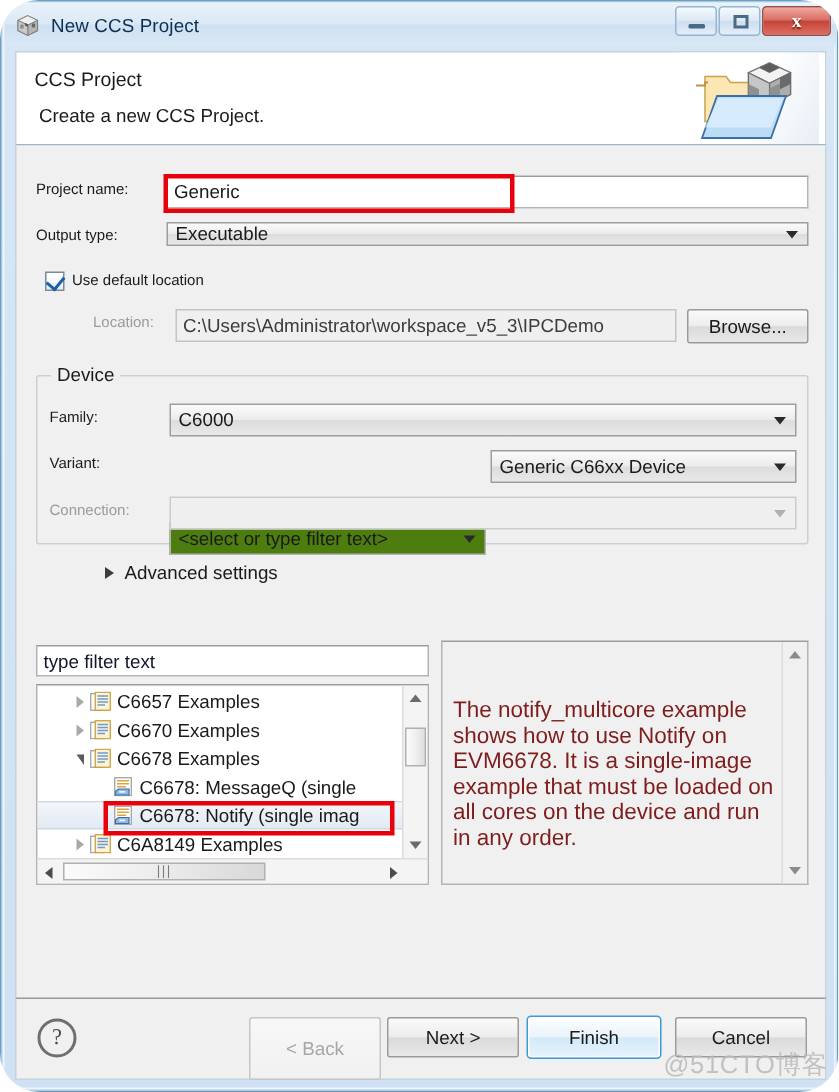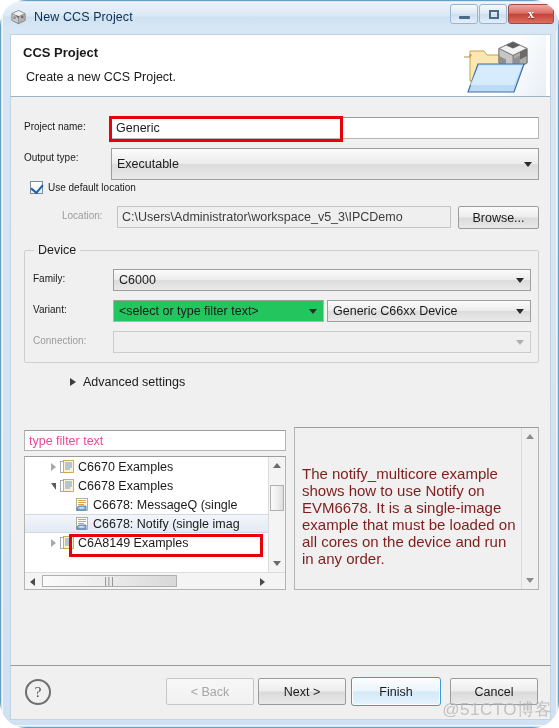--- a/index.html
+++ b/index.html
@@ -127,21 +127,21 @@
     box-sizing: border-box;
     background: #ffffff;
     border: 1px solid #c3d3e0;
     border-bottom: 1px solid #9fb4c6;
     overflow: hidden;
   }
   .header-title {
     position: absolute;
     left: 12px; top: 10px;
     font-size: 13px;
-    font-weight: bold;
+    font-weight: normal;
     color: #1a1a1a;
   }
   .header-sub {
     position: absolute;
     left: 15px; top: 35px;
     font-size: 12.5px;
     color: #1a1a1a;
   }
   .header-img {
     position: absolute;
@@ -183,39 +183,40 @@
     display: flex;
     align-items: center;
     white-space: nowrap;
     overflow: hidden;
   }
   .textfield.greyed {
     background: #efefef;
     color: #3c3c3c;
     border-color: #c4c4c4;
   }
-  .textfield.ph { color: #ec4899; }
+  .textfield.ph { color: #0f172a; }
 
   .combo {
     position: absolute;
     box-sizing: border-box;
     border: 1px solid #9e9e9e;
     background: linear-gradient(to bottom, #fbfbfb 0%, #ececec 48%, #dcdcdc 52%, #e9e9e9 100%);
     font-size: 12.5px;
     color: #1a1a1a;
     padding: 0 18px 0 5px;
     display: flex;
     align-items: center;
     white-space: nowrap;
     overflow: hidden;
   }
   .combo.flat {
-    background: #22c55e;
+    background: #4d7c0f;
     border: 1px solid #b4b4b4;
     border-top-color: #9c9c9c;
+    margin-top: 48px;
   }
   .combo.disabled {
     background: #efefef;
     border-color: #cccccc;
     color: #9b9b9b;
   }
   .combo .arrow {
     position: absolute;
     right: 6px;
     top: 50%;
@@ -541,21 +542,21 @@
         </svg>
       </div>
     </div>
 
     <div class="content">
 
       <div class="lbl" style="left:13px; top:24px;">Project name:</div>
       <div class="textfield" style="left:100px; top:20px; width:428px; height:22px;">Generic</div>
 
       <div class="lbl" style="left:13px; top:55px;">Output type:</div>
-      <div class="combo" style="left:100px; top:51px; width:428px; height:32px;">
+      <div class="combo" style="left:100px; top:51px; width:428px; height:16px;">
         <span>Executable</span>
         <span class="arrow"></span>
       </div>
 
       <div class="checkrow" style="left:19px; top:84px;">
         <span class="checkbox">
           <span class="tick"></span>
         </span>
         <span class="lbl" style="position:static;">Use default location</span>
       </div>
@@ -594,20 +595,34 @@
         <span class="tri-right"></span>
         <span>Advanced settings</span>
       </div>
 
 
       <div class="textfield ph" style="left:13px; top:333px; width:262px; height:21px;">type filter text</div>
 
       <div class="tree" style="left:13px; top:359px; width:262px; height:134px;">
         <div class="tree-rows">
 
+          <div class="trow" style="padding-left:26px; margin-top:1px;">
+            <span class="t-arrow-r"></span>
+            <span class="ico-folderdocs">
+              <svg width="14" height="13" viewBox="0 0 14 13">
+                <rect x="0.5" y="1.5" width="9" height="11" fill="#ffffff" stroke="#9a9a9a" stroke-width="0.8"></rect>
+                <rect x="3.5" y="0.5" width="10" height="12" fill="#fdf2d2" stroke="#c79a35" stroke-width="0.8"></rect>
+                <rect x="5" y="2.5" width="7" height="1" fill="#6d9ad8"></rect>
+                <rect x="5" y="4.5" width="7" height="1" fill="#6d9ad8"></rect>
+                <rect x="5" y="6.5" width="7" height="1" fill="#6d9ad8"></rect>
+                <rect x="5" y="8.5" width="5" height="1" fill="#6d9ad8"></rect>
+              </svg>
+            </span>
+            <span>C6657 Examples</span>
+          </div>
 
           <div class="trow" style="padding-left:26px;">
             <span class="t-arrow-r"></span>
             <span class="ico-folderdocs">
               <svg width="14" height="13" viewBox="0 0 14 13">
                 <rect x="0.5" y="1.5" width="9" height="11" fill="#ffffff" stroke="#9a9a9a" stroke-width="0.8"></rect>
                 <rect x="3.5" y="0.5" width="10" height="12" fill="#fdf2d2" stroke="#c79a35" stroke-width="0.8"></rect>
                 <rect x="5" y="2.5" width="7" height="1" fill="#6d9ad8"></rect>
                 <rect x="5" y="4.5" width="7" height="1" fill="#6d9ad8"></rect>
                 <rect x="5" y="6.5" width="7" height="1" fill="#6d9ad8"></rect>
@@ -697,21 +712,21 @@
         <div class="vscroll" style="bottom:0; background:#f0f0f0; border-left:1px solid #dcdcdc;">
           <span class="sb-arrow" style="left:4px; top:6px; border-left:4px solid transparent; border-right:4px solid transparent; border-bottom:5px solid #8c8c8c;"></span>
           <span class="sb-arrow" style="left:4px; bottom:6px; border-left:4px solid transparent; border-right:4px solid transparent; border-top:5px solid #8c8c8c;"></span>
         </div>
       </div>
 
     </div>
 
     <div class="buttonbar">
       <div class="help-btn">?</div>
-      <div class="btn disabled" style="left:155px; top:12px; width:88px; height:27px;">&lt; Back</div>
+      <div class="btn disabled" style="left:155px; top:12px; width:88px; height:42px;">&lt; Back</div>
       <div class="btn" style="left:247px; top:12px; width:88px; height:27px;">Next &gt;</div>
       <div class="btn default" style="left:340px; top:11px; width:90px; height:29px;">Finish</div>
       <div class="btn" style="left:439px; top:12px; width:88px; height:27px;">Cancel</div>
     </div>
 
     <div class="redbox" style="left:108px; top:115px; width:234px; height:26px;"></div>
     <div class="redbox" style="left:68px; top:533px; width:194px; height:23px;"></div>
 
     <div class="watermark">@51CTO博客</div>
 

